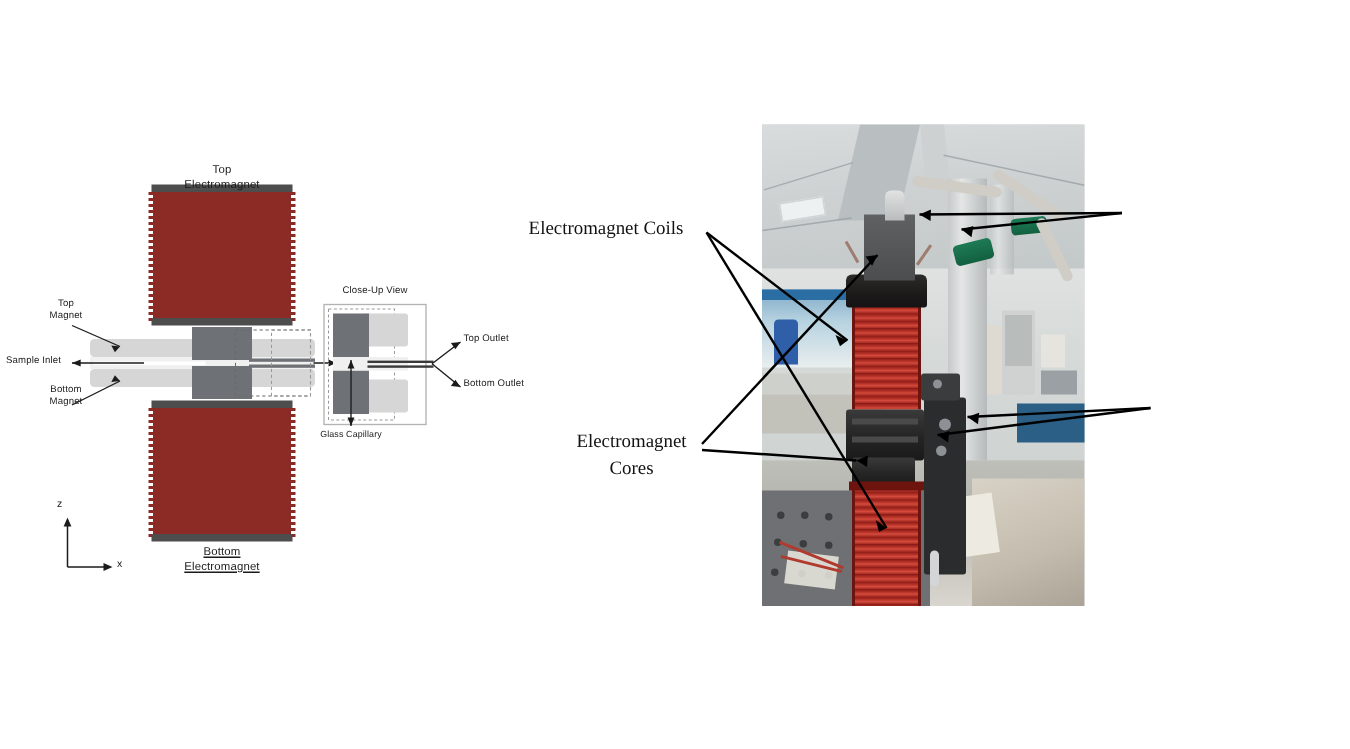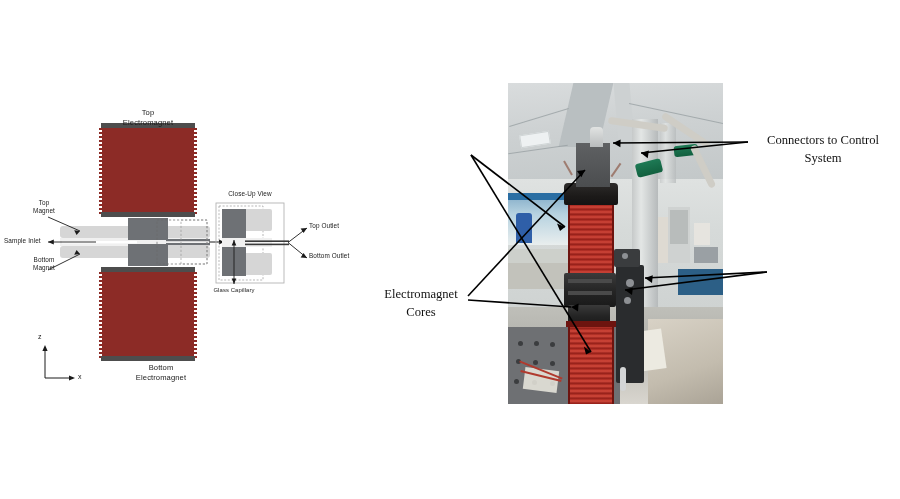--- a/index.html
+++ b/index.html
@@ -273,21 +273,21 @@
       <g fill="#1b1b1b">
         <polygon points="45,345 42.4,351 47.6,351"></polygon>
         <polygon points="75,378 69,375.4 69,380.6"></polygon>
       </g>
     </svg>
 
     
     <div class="sch-label" style="left:102px; top:108px; width:92px;">Top
 Electromagnet</div>
 
-    <div class="sch-label" style="left:115px; top:363px; width:92px;">Bottom
+    <div class="sch-label" style="left:102px; top:363px; width:92px;text-decoration:underline;">Bottom
 Electromagnet</div>
 
     <div class="sch-label small" style="left:16px; top:199px; width:56px;">Top
 Magnet</div>
 
     <div class="sch-label small" style="left:16px; top:256px; width:56px;">Bottom
 Magnet</div>
 
     <div class="sch-label small" style="left:0px; top:237px; width:48px; text-align:left; padding-left:4px;">Sample Inlet</div>
 
@@ -407,24 +407,23 @@
           <polygon points="591,352 583.9,346.6 586.0,354.6"></polygon>
           <polygon points="585,170 577.0,171.0 581.4,177.2"></polygon>
           <polygon points="571,307 578.6,303.6 578.0,311.4"></polygon>
           <polygon points="613,143 620.6,139.6 620.4,147.3"></polygon>
           <polygon points="641,153 648.9,150.6 647.7,158.2"></polygon>
           <polygon points="645,278 652.8,275.2 652.0,282.9"></polygon>
           <polygon points="625,290 632.9,287.4 632.0,295.0"></polygon>
         </g>
       </svg>
 
+      <div class="photo-label" style="left:338px; top:144px; width:132px;">Electromagnet Coils</div>
 
       <div class="photo-label" style="left:372px; top:286px; width:98px;">Electromagnet
 Cores</div>
 
-      <div class="photo-label" style="left:756px; top:132px; width:134px;">Connectors to Control
-System</div>
 
 
     </div>
   </div>
 
 </div>
 
 </body></html>

